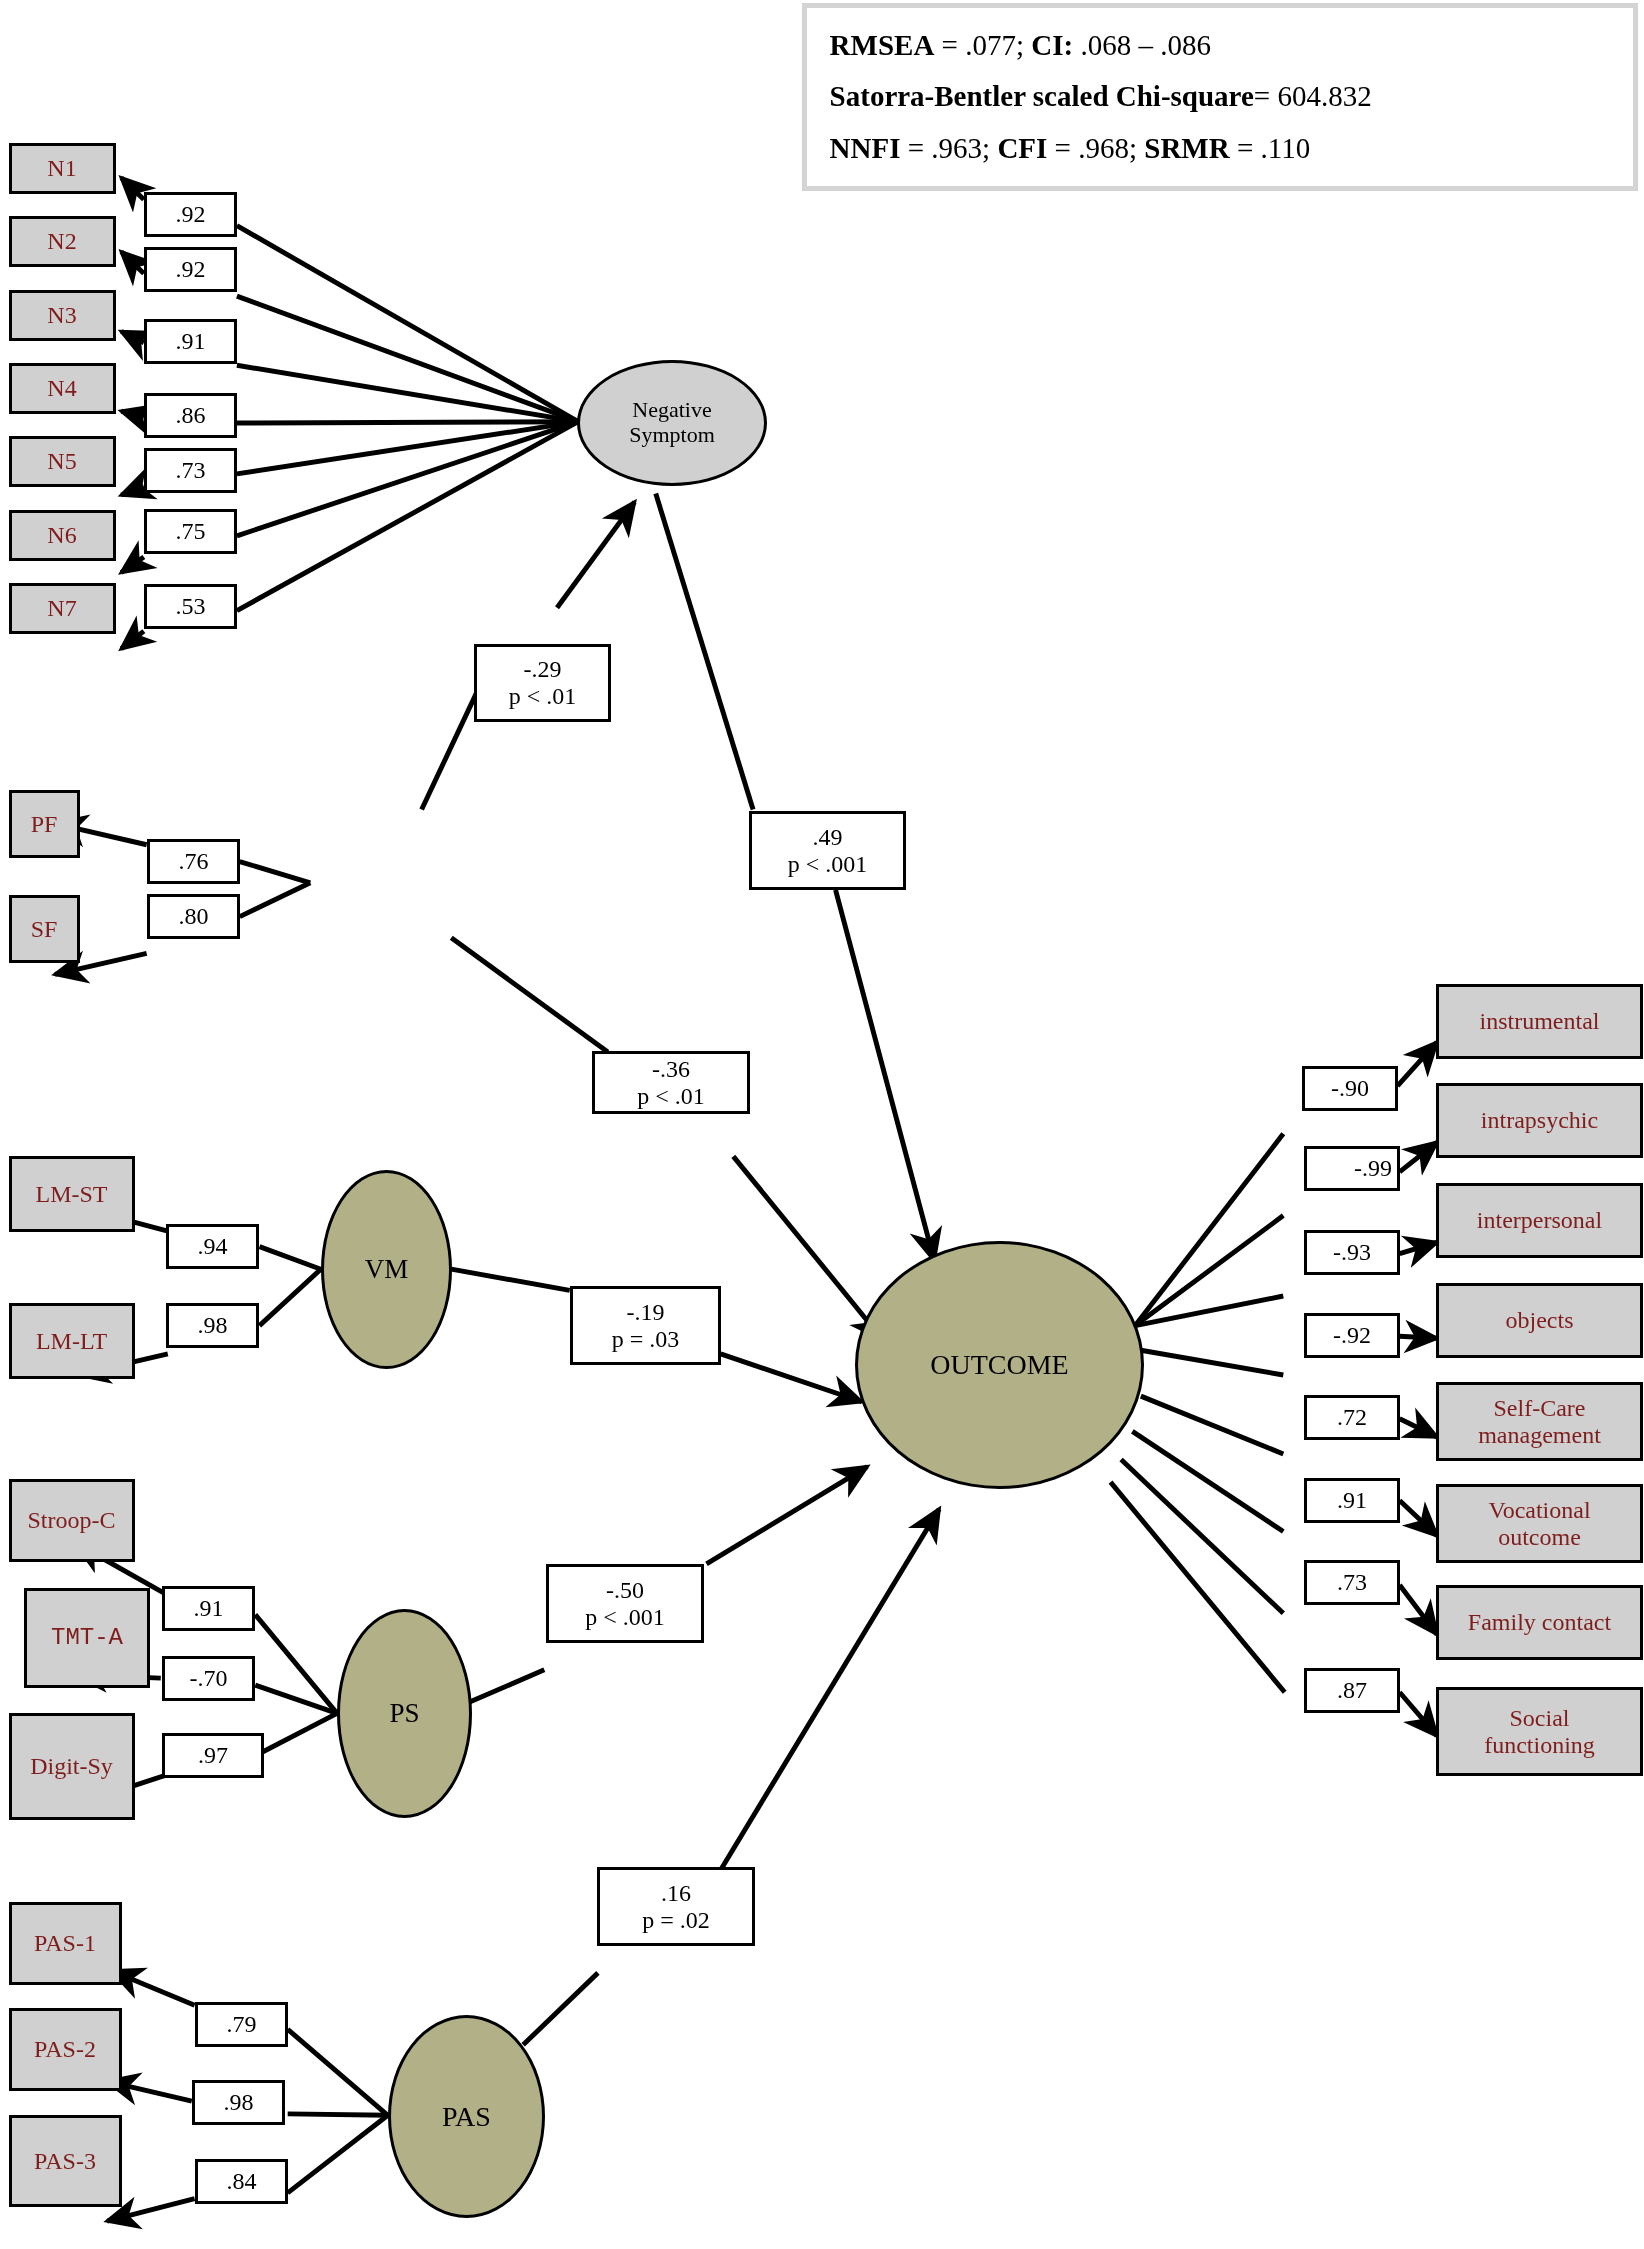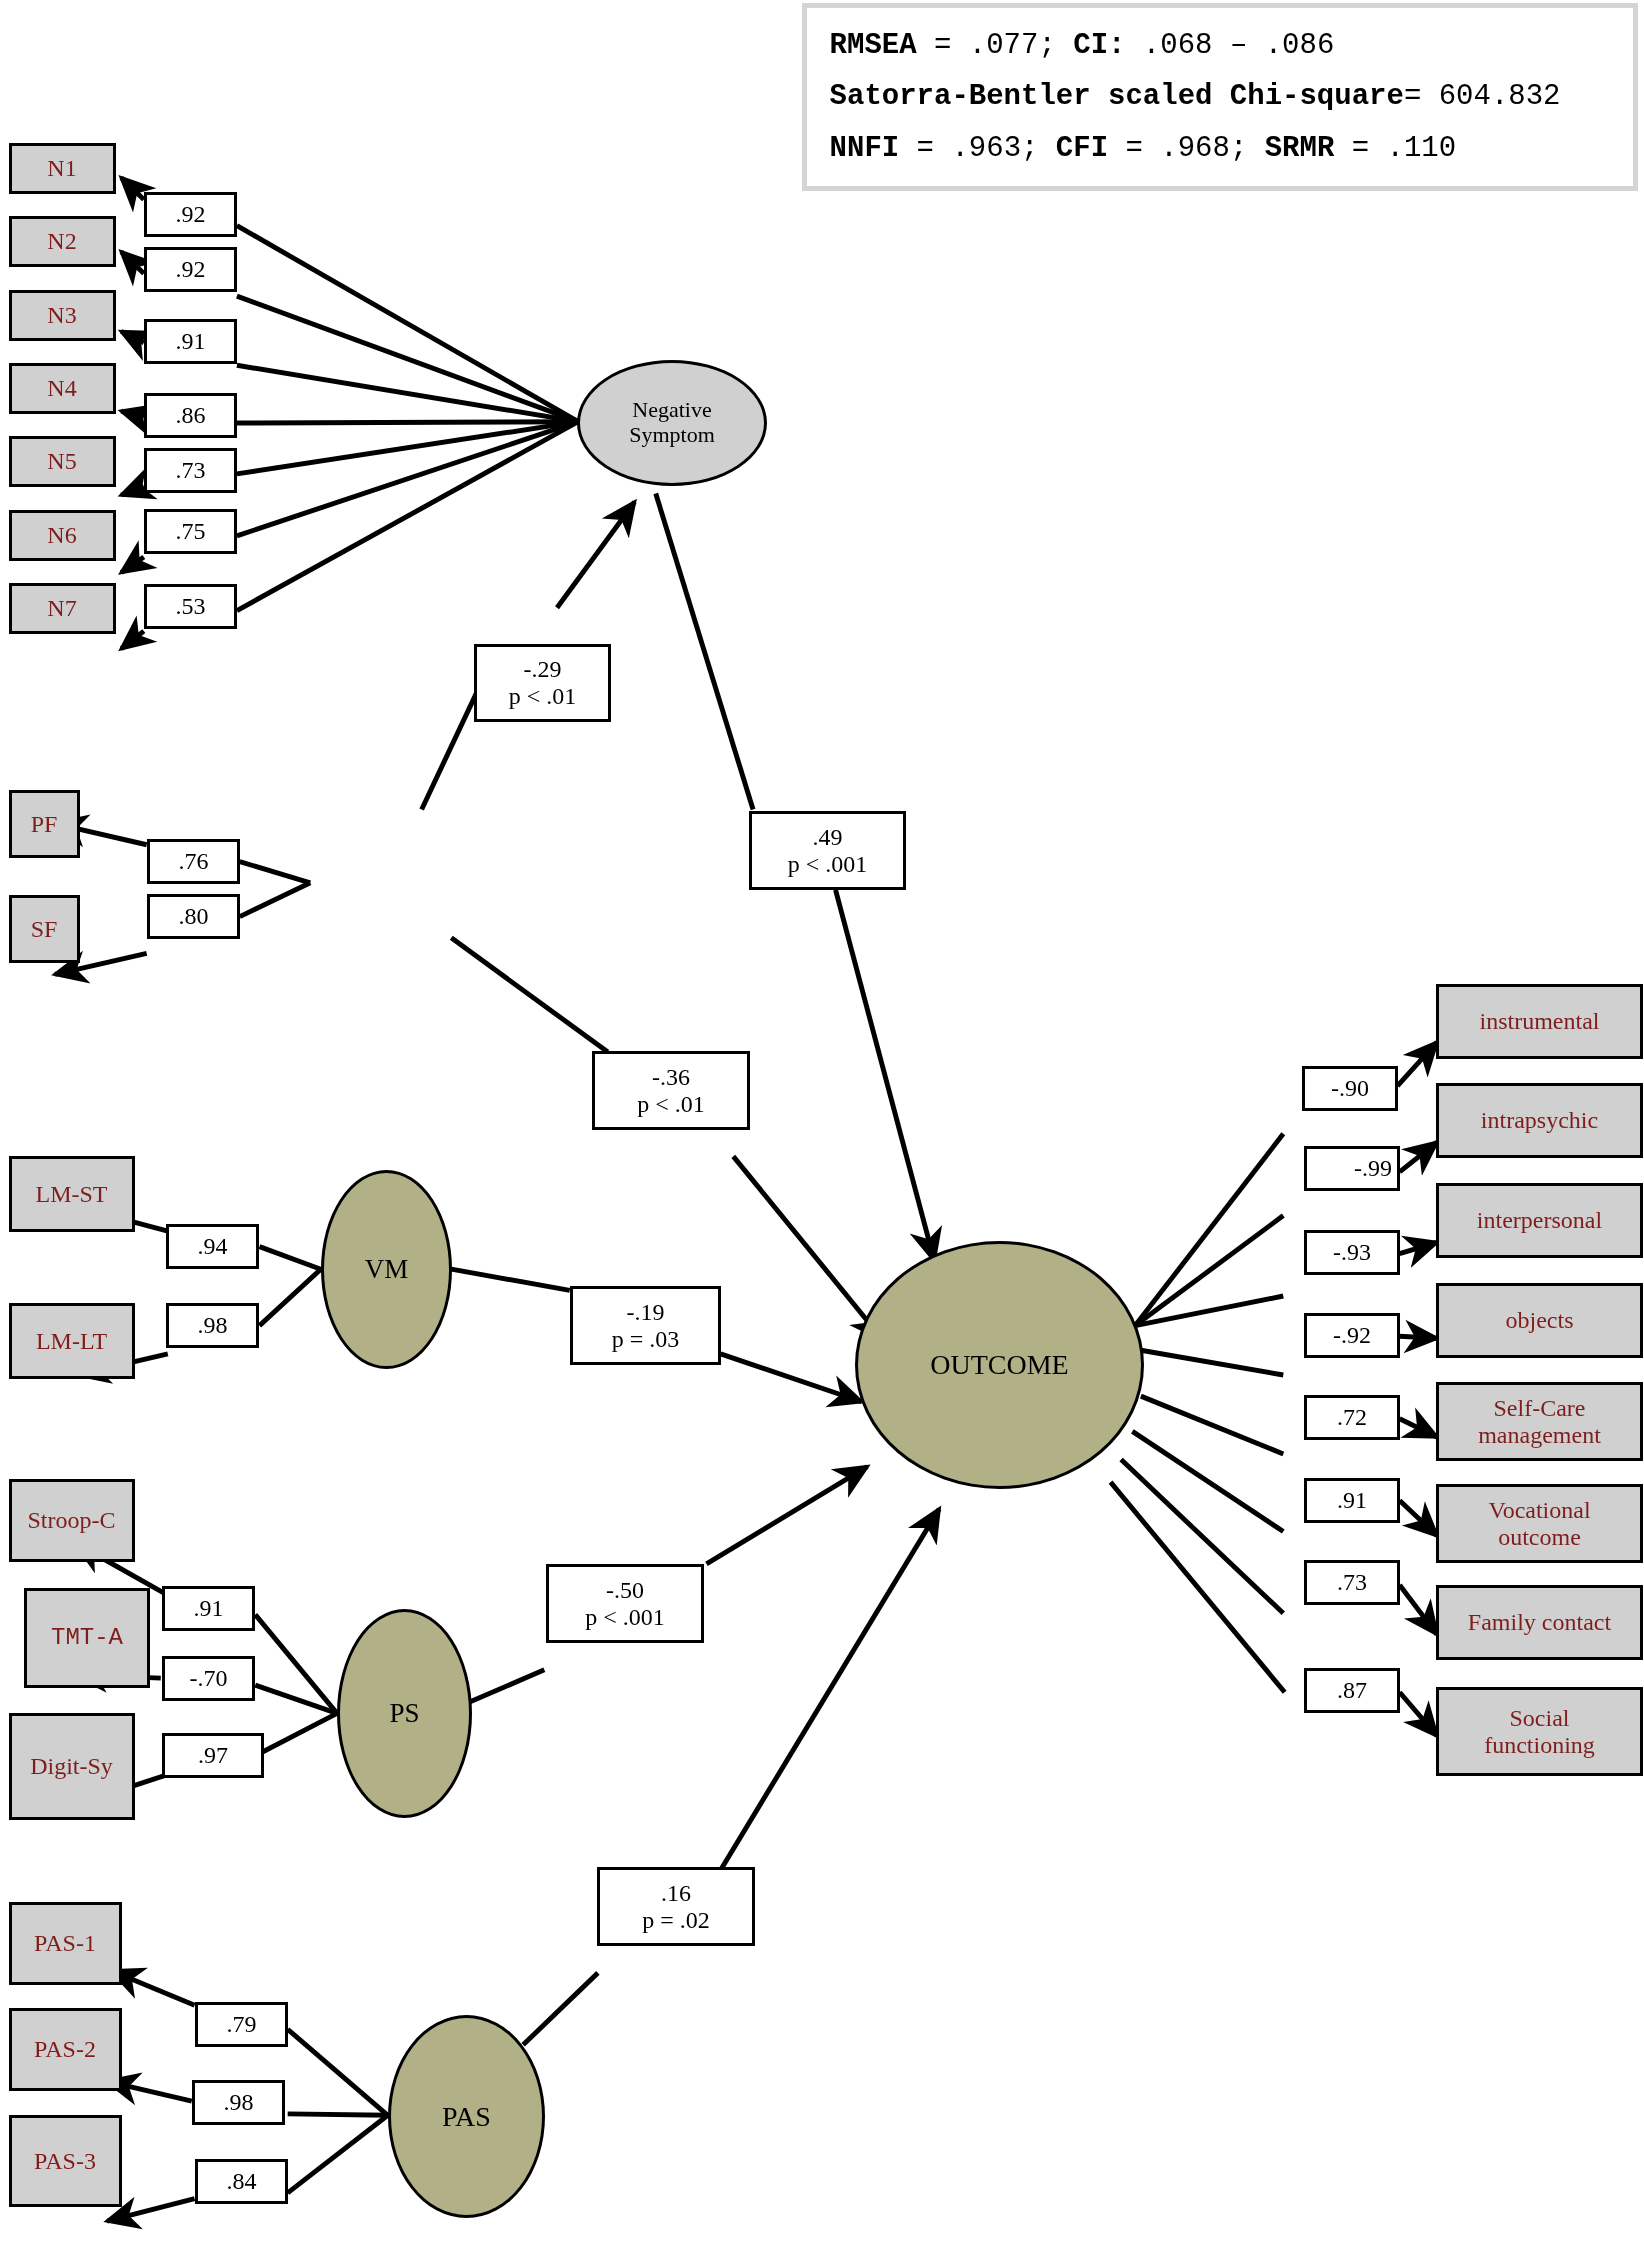--- a/index.html
+++ b/index.html
@@ -47,21 +47,21 @@
     width:836px;height:188px;
     box-sizing:border-box;
     background:#ffffff;
     border:5px solid #d4d4d4;
     display:flex;flex-direction:column;
     justify-content:center;
     padding-left:22.6px;
     gap:18.3px;
   }
   #fitbox div{
-    font-family:Liberation Mono, monospace;
+    font-family:Liberation Serif, serif;
     font-size:29px;
     color:#000;
     white-space:nowrap;
   }
   #fitbox b{font-weight:bold;}
   #fitbox span.n{font-weight:normal;}
 </style>
 </head>
 <body>
 
@@ -218,21 +218,21 @@
   <div class="node coefbox" style="left:474px;top:644px;width:137px;height:78px;">
     <span class="v">-.29</span>
     <span class="v">p &lt; .01</span>
   </div>
 
   <div class="node coefbox" style="left:749px;top:811px;width:157px;height:79px;">
     <span class="v">.49</span>
     <span class="v">p &lt; .001</span>
   </div>
 
-  <div class="node coefbox" style="left:592px;top:1051px;width:158px;height:79px;">
+  <div class="node coefbox" style="left:592px;top:1051px;width:158px;height:63px;">
     <span class="v">-.36</span>
     <span class="v">p &lt; .01</span>
   </div>
 
   <div class="node coefbox" style="left:570px;top:1286px;width:151px;height:79px;">
     <span class="v">-.19</span>
     <span class="v">p = .03</span>
   </div>
 
   <div class="node coefbox" style="left:546px;top:1564px;width:158px;height:79px;">

